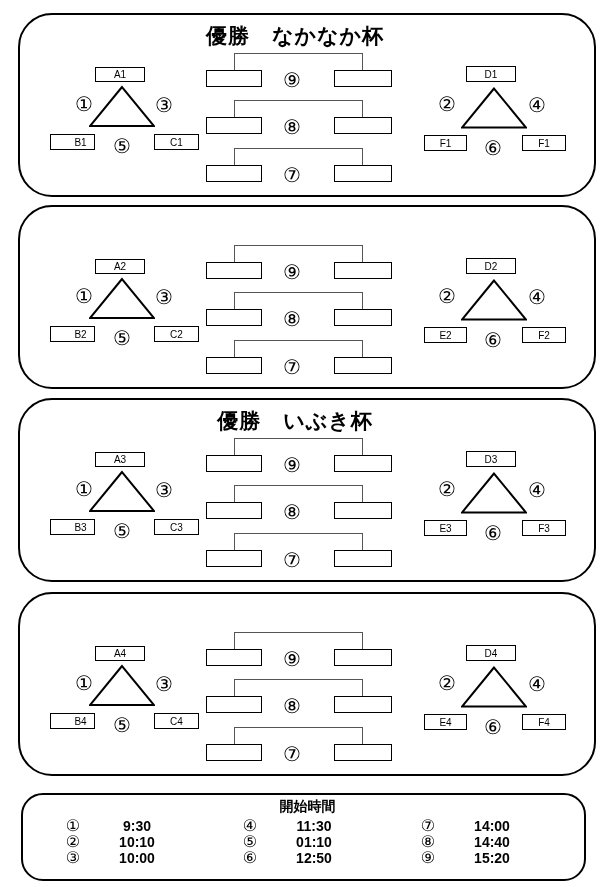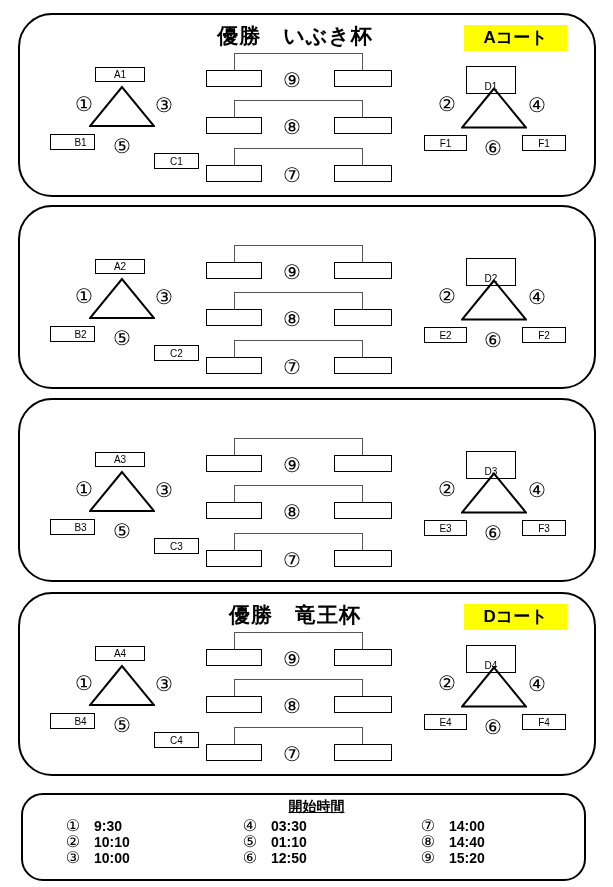--- a/index.html
+++ b/index.html
@@ -17,65 +17,64 @@
                  text-align:center; line-height:26px; }
 
   
   .cluster { position:absolute; top:48px; width:160px; height:112px; }
   .cl { left:25px; }
   .cr { left:388px; }
   .tbox { position:absolute; border:1.5px solid #000; background:#fff;
           font-size:10px; text-align:center; display:flex; align-items:flex-end; justify-content:center;
           padding-bottom:1px; }
   .cl .t-top { left:50px; top:4px;  width:50px; height:15px;text-align:center; }
-  .cr .t-top { left:58px; top:3px;  width:50px; height:28px; }
+  .cr .t-top { left:58px; top:3px;  width:50px; height:16px; }
   .tri  { position:absolute; }
   .tri polygon { fill:none; stroke:#000; stroke-width:2; }
   .cl .tri { left:44px; top:22px; width:66px; height:43px; }
   .cr .tri { left:53px; top:23px; width:66px; height:44px; }
   .cnum { position:absolute; width:24px; height:24px; text-align:center;
           font-size:20px; line-height:24px; }
   .cl .n-l { left:27px;  top:29px; }  .cl .n-r { left:107px; top:30px; }
   .cr .n-l { left:27px;  top:29px; }  .cr .n-r { left:117px; top:30px; }
   .cl .t-bl { left:5px;   top:71px; width:45px; height:16px;padding-left:16px; }
-  .cl .t-br { left:109px; top:71px; width:45px; height:16px;margin-top:19px; }
+  .cl .t-br { left:109px; top:71px; width:45px; height:16px; }
   .cl .n-b  { left:65px;  top:71px; }
   .cr .t-bl { left:16px;  top:72px; width:43px; height:16px; }
   .cr .t-br { left:114px; top:72px; width:44px; height:16px; }
   .cr .n-b  { left:73px;  top:73px; }
 
   
   .brackets { position:absolute; left:186px; top:36px; width:188px; height:148px; }
   .brow { position:absolute; left:0; width:188px; height:40px; }
   .bconn { position:absolute; left:28px; top:2px; width:129px; height:17px;
            border-top:1.5px solid #555; border-left:1.5px solid #555; border-right:1.5px solid #555; }
   .slot { position:absolute; top:19px; height:17px; border:1.5px solid #000; background:#fff; }
   .sl { left:0; width:56px; }
   .sr { left:128px; width:58px; }
   .bnum { left:74px; top:17px; }
 
   
   .schedule { position:absolute; left:21px; top:793px; width:565px; height:88px;
               border:2.5px solid #000; border-radius:22px; background:#fff; }
-  .sch-title { position:absolute; top:3px; left:13px; width:100%; text-align:center;
-               font-size:14px; font-weight:bold; text-decoration:underline; }
+  .sch-title { position:absolute; top:3px; left:4px; width:100%; text-align:center;
+               font-size:14px; font-weight:bold; }
   .sch-col { position:absolute; top:23px; width:130px; }
   .sch-row { display:flex; height:16px; line-height:16px; align-items:center; }
   .sch-num { width:42px; text-align:center; font-size:16px; line-height:16px; }
-  .sch-time { width:86px; text-align:left; font-size:14px; font-weight:bold; }
+  .sch-time { width:86px; text-align:center; font-size:14px; font-weight:bold; }
   .col-1 { left:29px; } .col-2 { left:206px; } .col-3 { left:384px; }
 </style>
 </head>
 <body>
 
 <div id="stage">
 
   <div class="panel" style="top:13px">
-    <div class="panel-title">優勝　いぶき杯</div>
-    <div class="court-label">Aコート</div>
+    <div class="panel-title">優勝　なかなか杯</div>
 
     <div class="cluster cl">
       <div class="tbox t-top">A1</div>
       <svg class="tri" viewBox="0 0 66 43">
           <polygon points="33,2 1,41 65,41"></polygon>
         </svg>
       <span class="cnum n-l">①</span>
       <span class="cnum n-r">③</span>
       <div class="tbox t-bl">B1</div>
       <span class="cnum n-b">⑤</span>
@@ -158,20 +157,21 @@
         </svg>
       <span class="cnum n-l">②</span>
       <span class="cnum n-r">④</span>
       <div class="tbox t-bl">E2</div>
       <span class="cnum n-b">⑥</span>
       <div class="tbox t-br">F2</div>
     </div>
   </div>
 
   <div class="panel" style="top:398px">
+    <div class="panel-title">優勝　いぶき杯</div>
 
     <div class="cluster cl">
       <div class="tbox t-top">A3</div>
       <svg class="tri" viewBox="0 0 66 43">
           <polygon points="33,2 1,41 65,41"></polygon>
         </svg>
       <span class="cnum n-l">①</span>
       <span class="cnum n-r">③</span>
       <div class="tbox t-bl">B3</div>
       <span class="cnum n-b">⑤</span>
@@ -206,22 +206,20 @@
         </svg>
       <span class="cnum n-l">②</span>
       <span class="cnum n-r">④</span>
       <div class="tbox t-bl">E3</div>
       <span class="cnum n-b">⑥</span>
       <div class="tbox t-br">F3</div>
     </div>
   </div>
 
   <div class="panel" style="top:592px">
-    <div class="panel-title">優勝　竜王杯</div>
-    <div class="court-label">Dコート</div>
 
     <div class="cluster cl">
       <div class="tbox t-top">A4</div>
       <svg class="tri" viewBox="0 0 66 43">
           <polygon points="33,2 1,41 65,41"></polygon>
         </svg>
       <span class="cnum n-l">①</span>
       <span class="cnum n-r">③</span>
       <div class="tbox t-bl">B4</div>
       <span class="cnum n-b">⑤</span>
@@ -276,21 +274,21 @@
       </div>
       <div class="sch-row">
         <span class="sch-num">③</span>
         <span class="sch-time">10:00</span>
       </div>
     </div>
 
     <div class="sch-col col-2">
       <div class="sch-row">
         <span class="sch-num">④</span>
-        <span class="sch-time">03:30</span>
+        <span class="sch-time">11:30</span>
       </div>
       <div class="sch-row">
         <span class="sch-num">⑤</span>
         <span class="sch-time">01:10</span>
       </div>
       <div class="sch-row">
         <span class="sch-num">⑥</span>
         <span class="sch-time">12:50</span>
       </div>
     </div>

